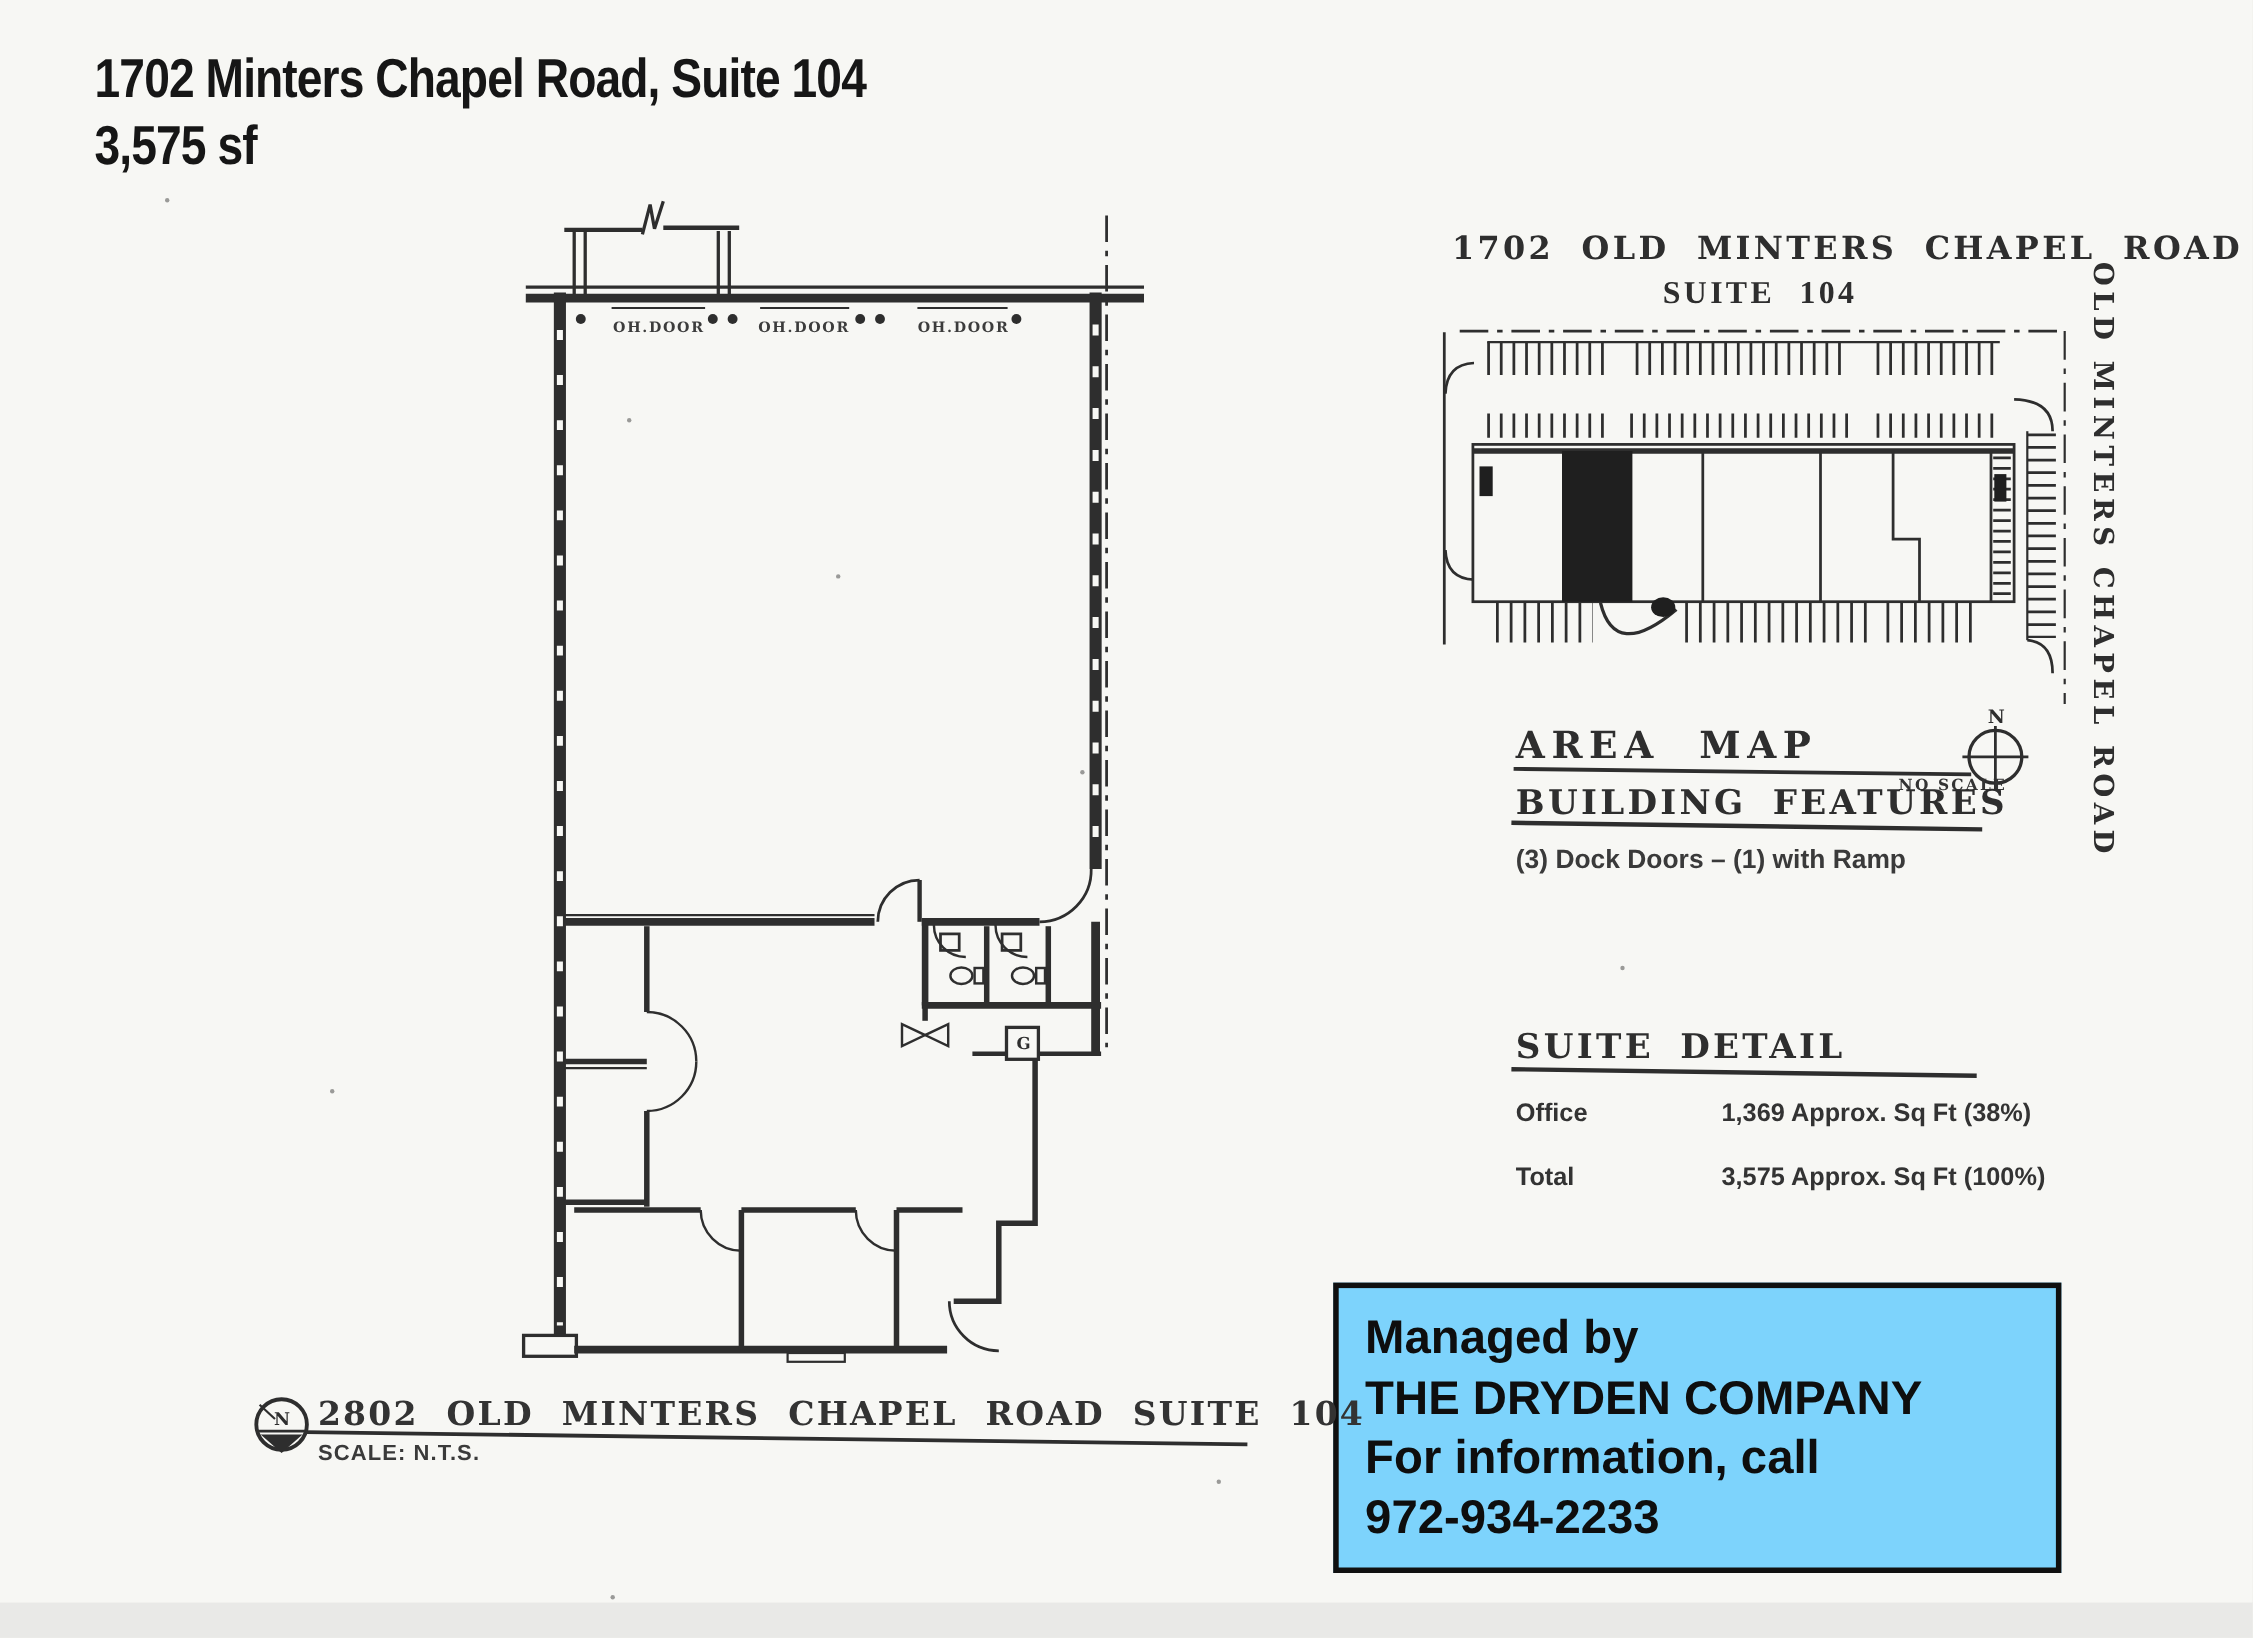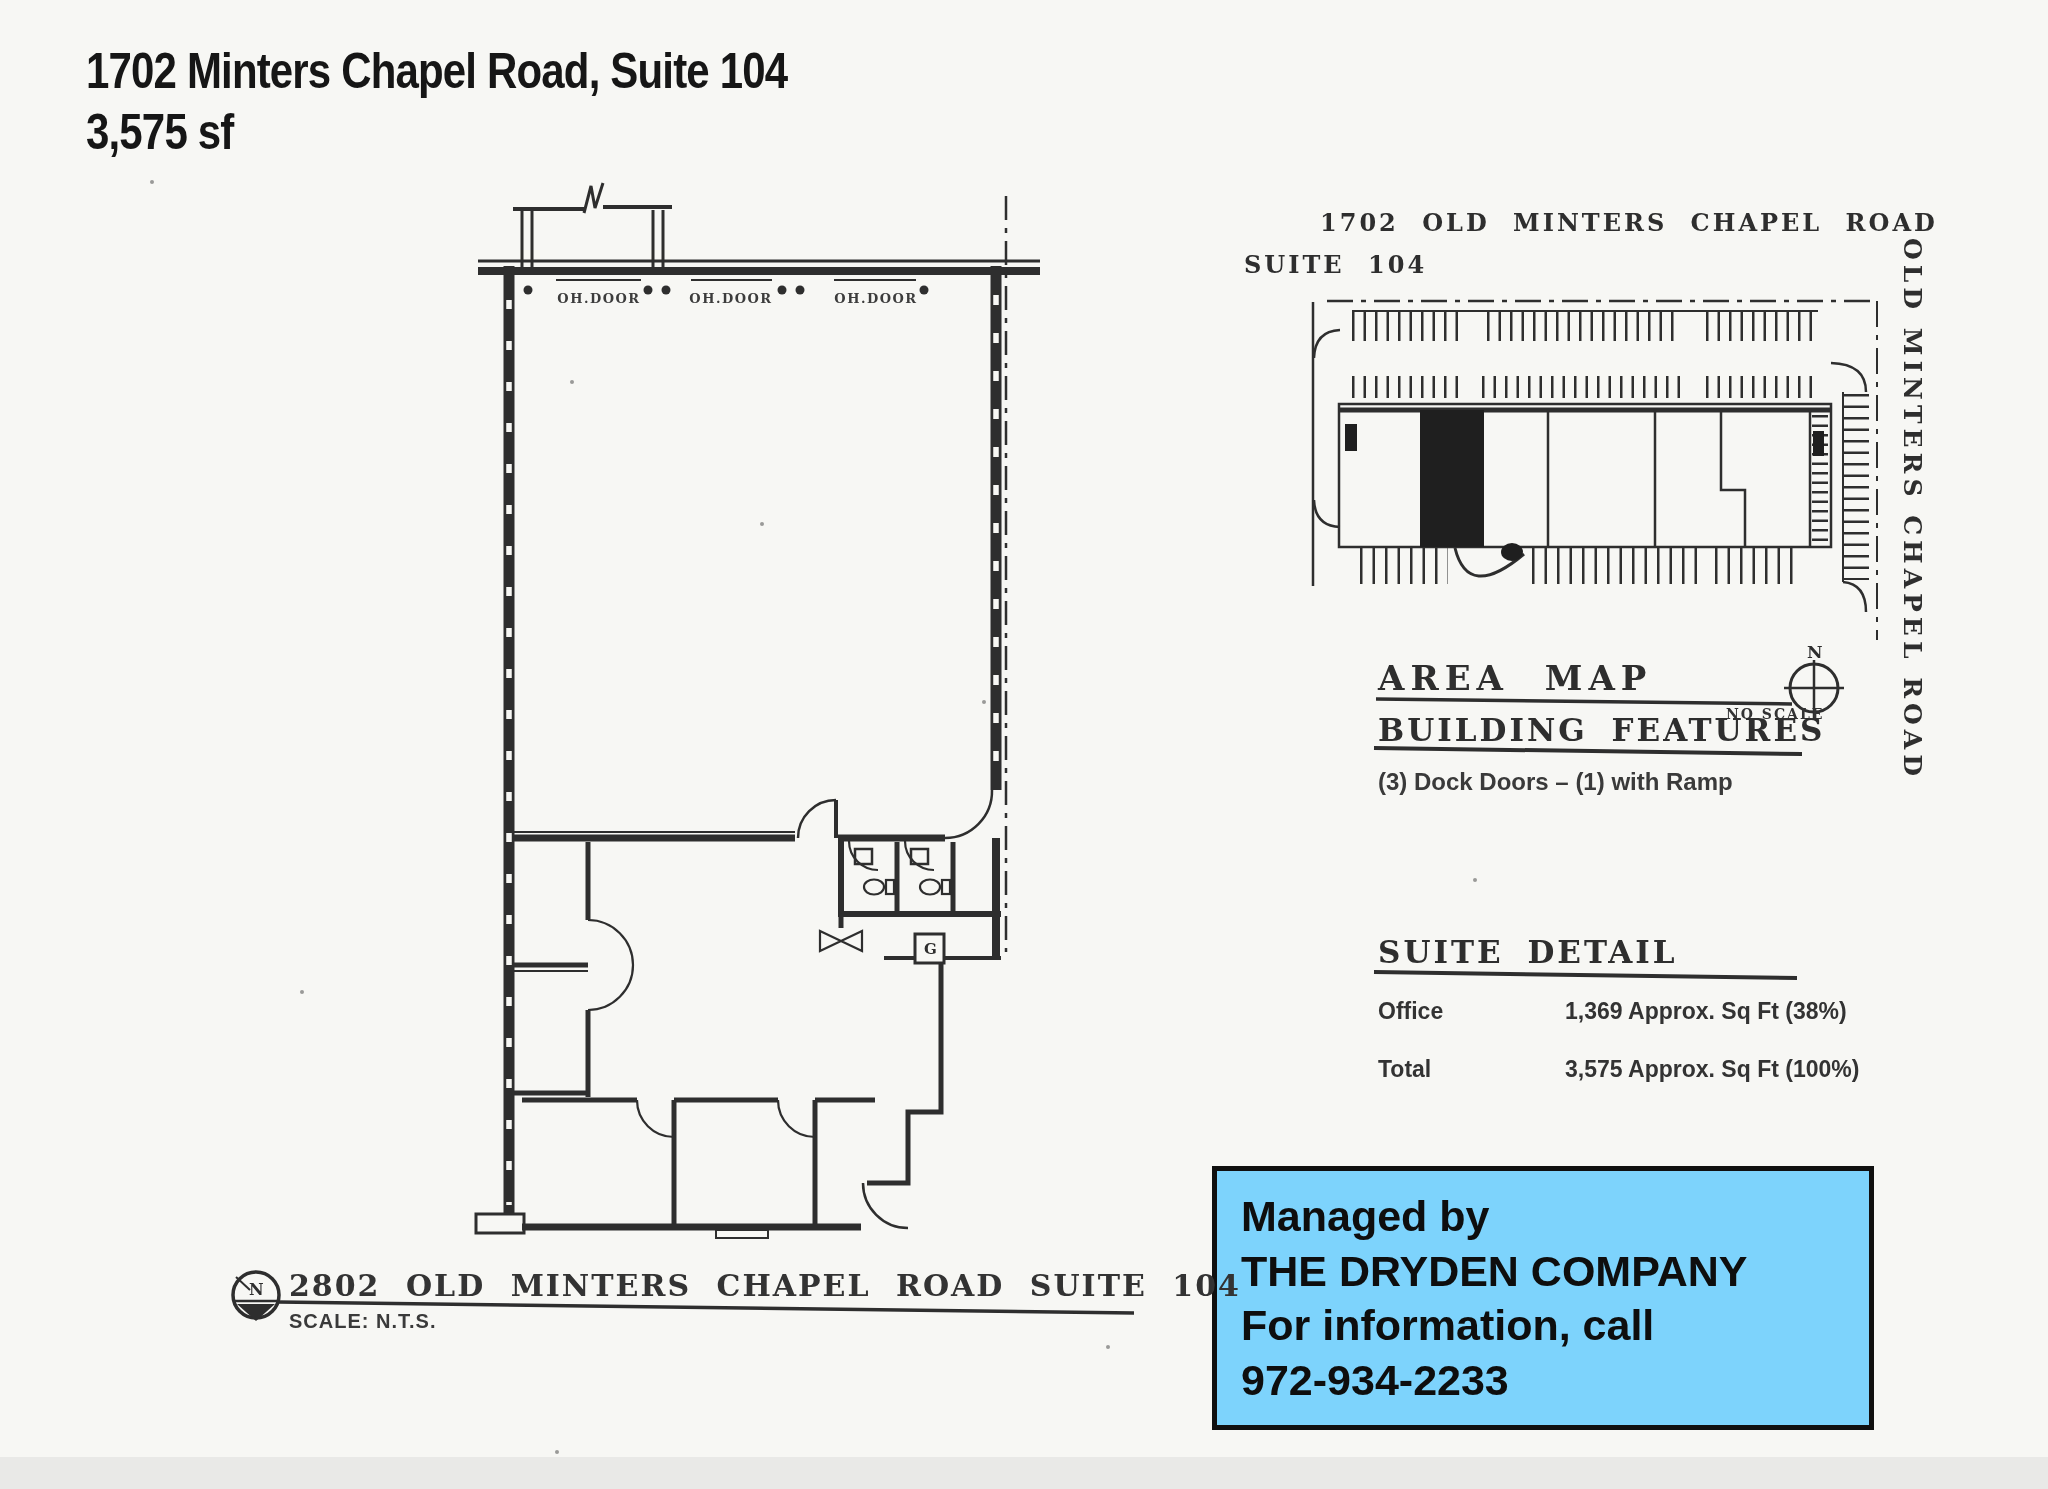--- a/index.html
+++ b/index.html
@@ -10,21 +10,21 @@
   }
   .abs{position:absolute;}
   .page-title{
     font-weight:bold;font-size:50px;letter-spacing:-1px;color:#161616;
     transform:scaleX(.84);transform-origin:left top;white-space:nowrap;
   }
   .typeset{
     font-family:"DejaVu Serif","Liberation Serif",serif;font-weight:bold;color:#2e2e2e;
     white-space:nowrap;
   }
-  .map-title{font-size:24px;letter-spacing:3px;word-spacing:12px;}
+  .map-title{font-size:29px;letter-spacing:3px;word-spacing:12px;text-align:center;}
   .sec-head{font-size:31px;letter-spacing:3px;word-spacing:10px;}
   .body-text{font-size:24px;color:#3a3a3a;font-weight:600;white-space:nowrap;}
   .suite-row{position:absolute;left:1378px;width:430px;height:27px;font-size:23px;color:#333;font-weight:600;}
   .suite-row .lab{position:absolute;left:0;top:0;}
   .suite-row .val{position:absolute;left:187px;top:0;white-space:nowrap;}
   .row-underline{border-bottom:3px solid #2c2c2c;}
   .ohdoor{
     font-family:"DejaVu Serif",serif;font-weight:bold;font-size:13px;letter-spacing:1.5px;
     color:#3c3c3c;width:90px;text-align:center;white-space:nowrap;margin-top:19px;
   }
@@ -249,21 +249,21 @@
   <div class="abs page-title" style="left:86px;top:42px;">1702 Minters Chapel Road, Suite 104</div>
   <div class="abs page-title" style="left:86px;top:103px;">3,575 sf</div>
 
   <div class="abs ohdoor" style="left:554px;top:272px;">OH.DOOR</div>
   <div class="abs ohdoor" style="left:686px;top:272px;">OH.DOOR</div>
   <div class="abs ohdoor" style="left:831px;top:272px;">OH.DOOR</div>
 
   <div class="abs g-box" style="left:924px;top:940px;">G</div>
 
   <div class="abs typeset map-title" style="left:1320px;top:208px;width:560px;">1702 OLD MINTERS CHAPEL ROAD</div>
-  <div class="abs typeset map-title" style="left:1244px;top:250px;width:560px;">SUITE 104</div>
+  <div class="abs typeset map-title" style="left:1320px;top:250px;width:560px;font-family:Liberation Serif, serif;">SUITE 104</div>
 
   <div class="abs typeset" style="left:1378px;top:658px;font-size:34px;letter-spacing:6px;word-spacing:18px;">AREA MAP</div>
   <div class="abs no-scale" style="left:1726px;top:706px;">NO SCALE</div>
   <div class="abs north-n" style="left:1807px;top:642px;">N</div>
 
   <div class="abs road-vertical" style="left:1898px;top:238px;height:460px;">OLD MINTERS CHAPEL ROAD</div>
 
   <div class="abs typeset sec-head" style="left:1378px;top:712px;">BUILDING FEATURES</div>
   <div class="abs body-text" style="left:1378px;top:768px;">(3) Dock Doors – (1) with Ramp</div>
 

